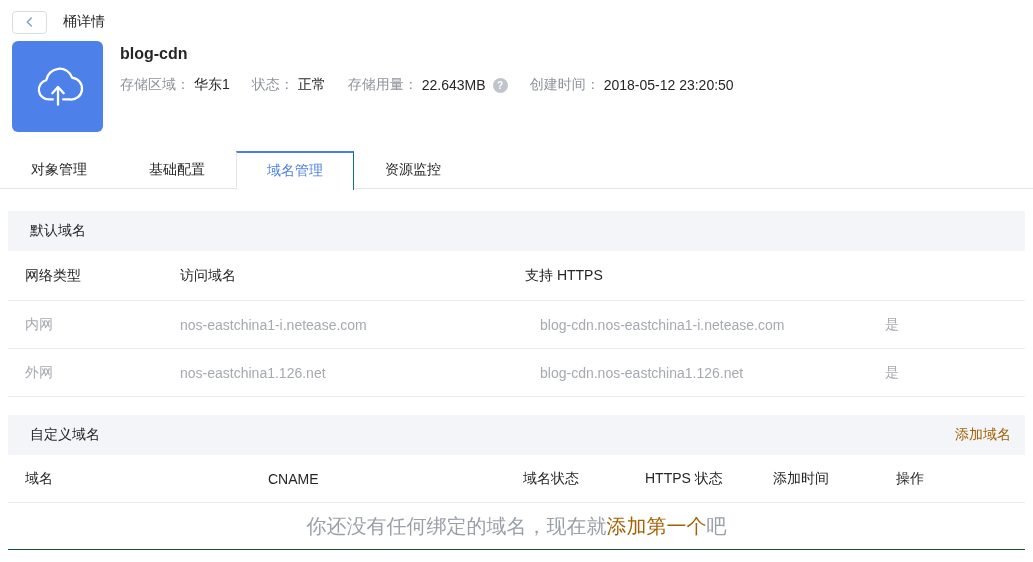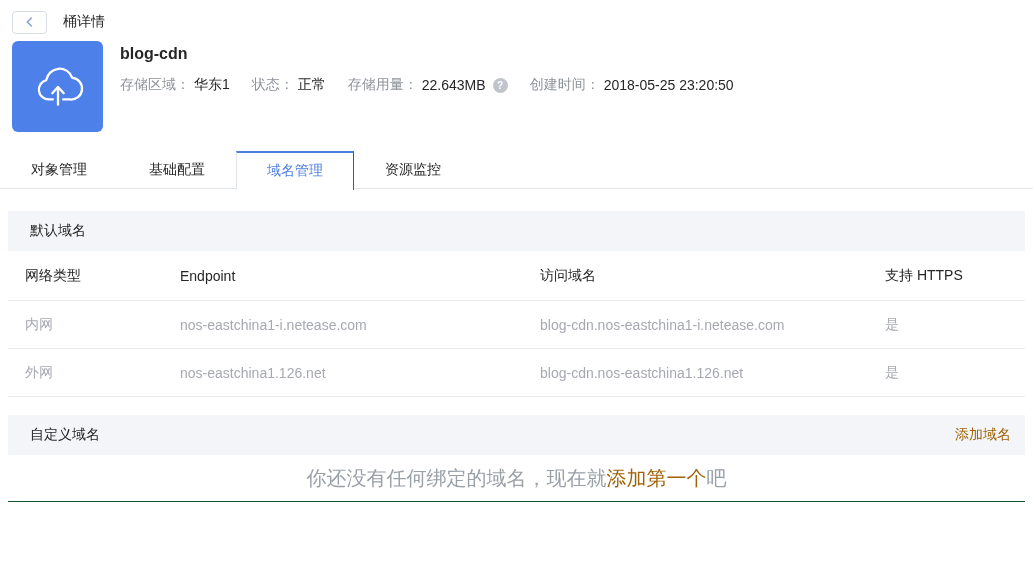--- a/index.html
+++ b/index.html
@@ -84,42 +84,41 @@
         <span class="lbl">状态：</span>
         <span class="val">正常</span>
       </div>
       <div class="info-item">
         <span class="lbl">存储用量：</span>
         <span class="val">22.643MB</span>
         <span class="help-icon">?</span>
       </div>
       <div class="info-item">
         <span class="lbl">创建时间：</span>
-        <span class="val">2018-05-25 23:20:50</span>
+        <span class="val">2018-05-12 23:20:50</span>
       </div>
     </div>
   </div>
 </div>
 
 <div class="tabbar">
   <div class="tab">对象管理</div>
   <div class="tab">基础配置</div>
   <div class="tab active">域名管理</div>
   <div class="tab">资源监控</div>
 </div>
 
 <div class="content">
   <div class="section-band">
     <span>默认域名</span>
   </div>
 
   <div>
     <div class="trow head">
       <div class="t1c1">网络类型</div>
-      <div class="t1c2">Endpoint</div>
       <div class="t1c3">访问域名</div>
       <div class="t1c4">支持 HTTPS</div>
     </div>
     <div class="trow body">
       <div class="t1c1">内网</div>
       <div class="t1c2">nos-eastchina1-i.netease.com</div>
       <div class="t1c3">blog-cdn.nos-eastchina1-i.netease.com</div>
       <div class="t1c4">是</div>
     </div>
     <div class="trow body">
@@ -129,19 +128,27 @@
       <div class="t1c4">是</div>
     </div>
   </div>
 
   <div class="section-band second">
     <span>自定义域名</span>
     <a class="link">添加域名</a>
   </div>
 
   <div>
+    <div class="trow head2">
+      <div class="t2c1">域名</div>
+      <div class="t2c2">CNAME</div>
+      <div class="t2c3">域名状态</div>
+      <div class="t2c4">HTTPS 状态</div>
+      <div class="t2c5">添加时间</div>
+      <div class="t2c6">操作</div>
+    </div>
     <div class="empty-row">
       <span>你还没有任何绑定的域名，现在就</span>
         <a class="link">添加第一个</a>
         <span>吧</span>
     </div>
   </div>
 </div>
 
 </body></html>

